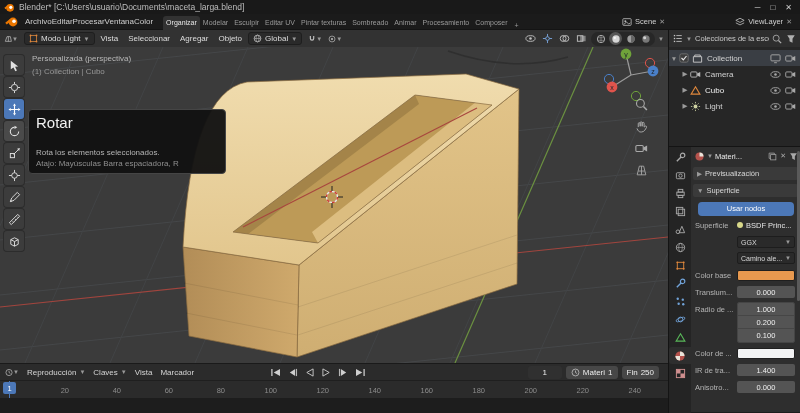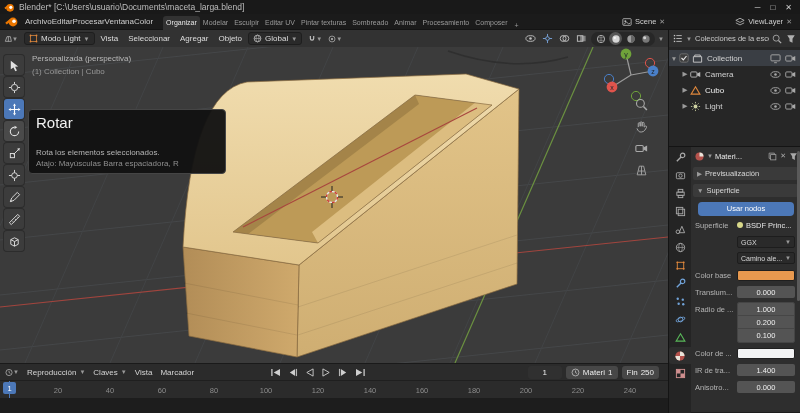--- a/index.html
+++ b/index.html
@@ -48,21 +48,21 @@
   .tooltip .tt-title{color:#f0f0f0;font-size:15px;margin-bottom:16px}
   .tooltip .tt-desc{color:#b5b5b5;font-size:8px;line-height:11px}
   .tooltip .tt-key{color:#8f8f8f;font-size:8px;line-height:11px}
   .navic{position:absolute;left:632px;display:flex;align-items:center;justify-content:center;width:18px;height:18px;color:#bdbdbd;opacity:.85;cursor:pointer}
   
   .tl-header{position:relative;width:668px;height:17px;background:#2b2b2b;border-top:1px solid #1a1a1a;display:flex;align-items:center;gap:8px;padding:0 5px;font-size:8px;color:#d5d5d5}
   .pbgrp{display:flex;gap:2px;margin-left:66px}
   .pbtn{width:15px;height:13px;display:flex;align-items:center;justify-content:center;cursor:pointer;border-radius:2px}
   .tlfield{height:13px;border-radius:3px;background:#474747;display:flex;align-items:center;justify-content:center;gap:3px;font-size:8px;color:#ececec;padding:0 5px;cursor:pointer}
   .tl-ruler{position:relative;width:668px;height:18px;background:#2b2b2b;border-top:1px solid #1f1f1f;overflow:hidden}
-  .rnum{position:absolute;top:5px;width:22px;text-align:center;font-size:7.5px;color:#8c8c8c}
+  .rnum{position:absolute;top:5px;width:22px;text-align:right;font-size:7.5px;color:#8c8c8c}
   .playhead-line{position:absolute;left:9px;top:0;width:1px;height:18px}
   .playhead-tag{position:absolute;left:3px;top:1px;width:13px;height:12px;border-radius:2px;color:#fff;font-size:7.5px;display:flex;align-items:center;justify-content:center}
   
   .ol-header{position:relative;height:17px;background:#2e2e2e;display:flex;align-items:center;gap:3px;padding:0 4px;font-size:7.5px;color:#c9c9c9}
   .ol-body{position:relative;height:99px;background:#262626}
   .ol-row{position:absolute;left:0;width:132px;height:16px;display:flex;align-items:center;font-size:8px;color:#d2d2d2;cursor:pointer}
   .ol-row.hl{background:#3a3e44}
   .disc{width:10px;text-align:center;color:#9a9a9a;font-size:6.5px}
   .ol-icons{margin-left:auto;display:flex;gap:4px;padding-right:5px;color:#a8a8a8}
   

